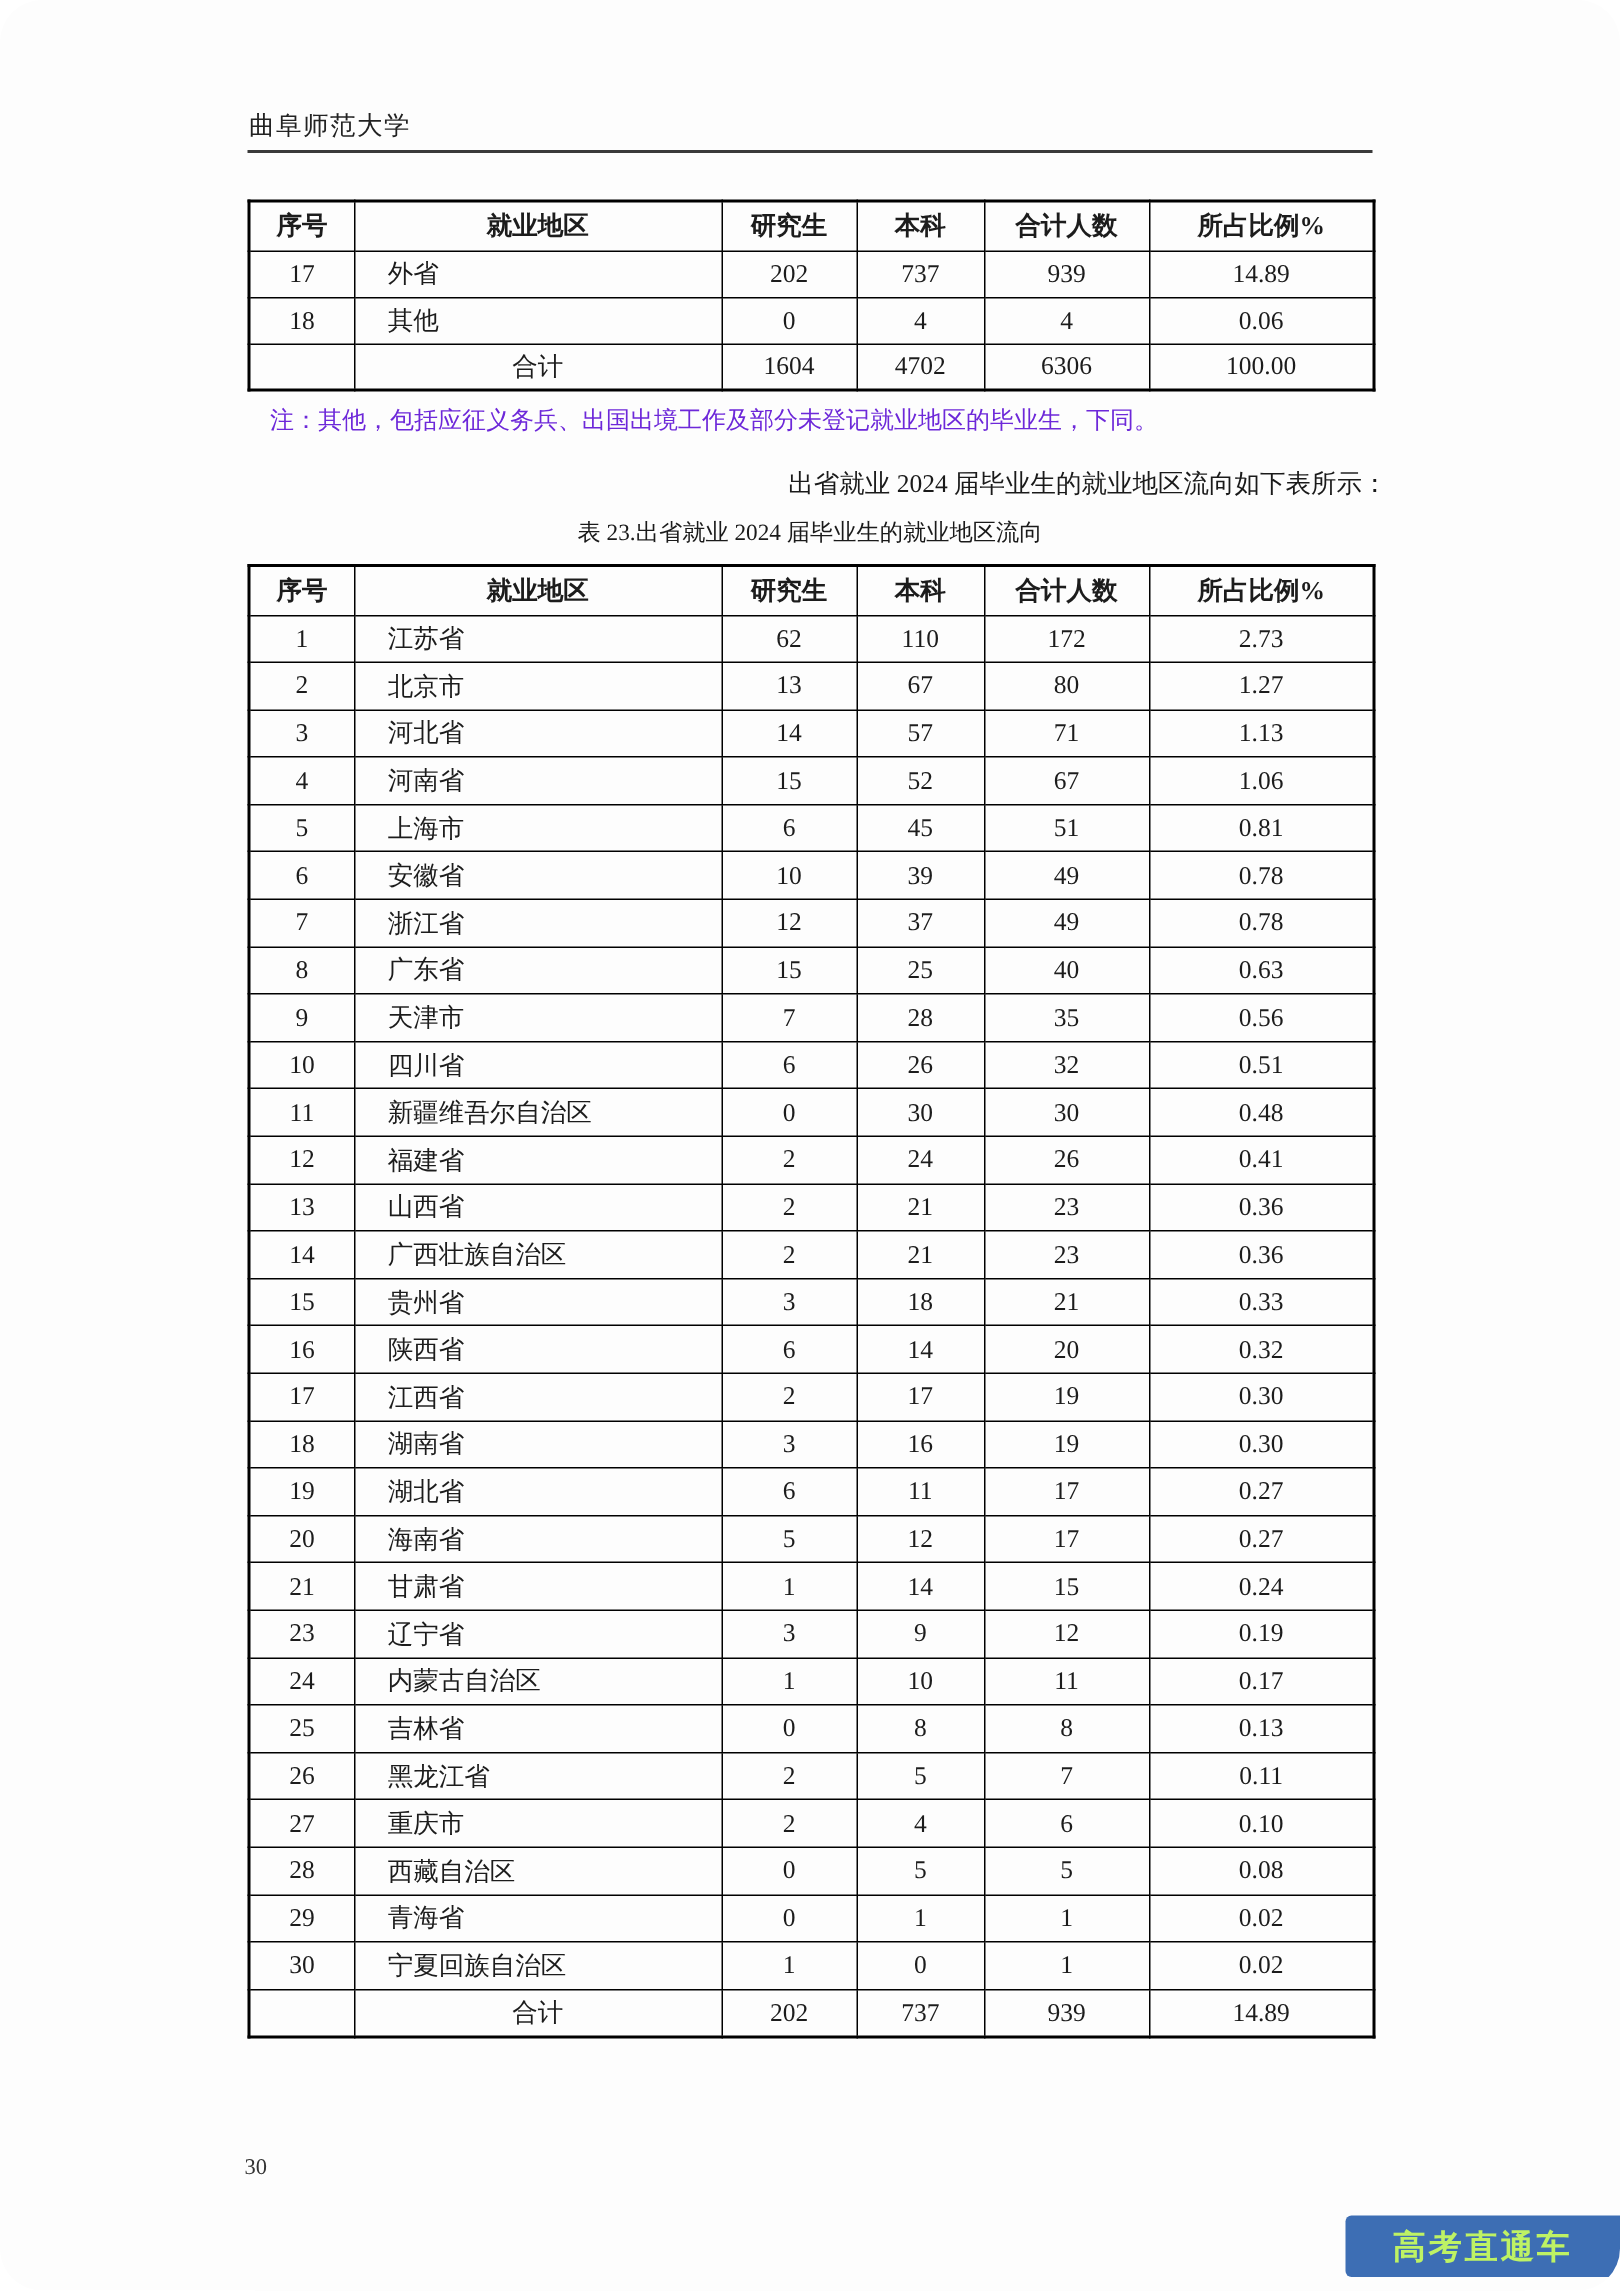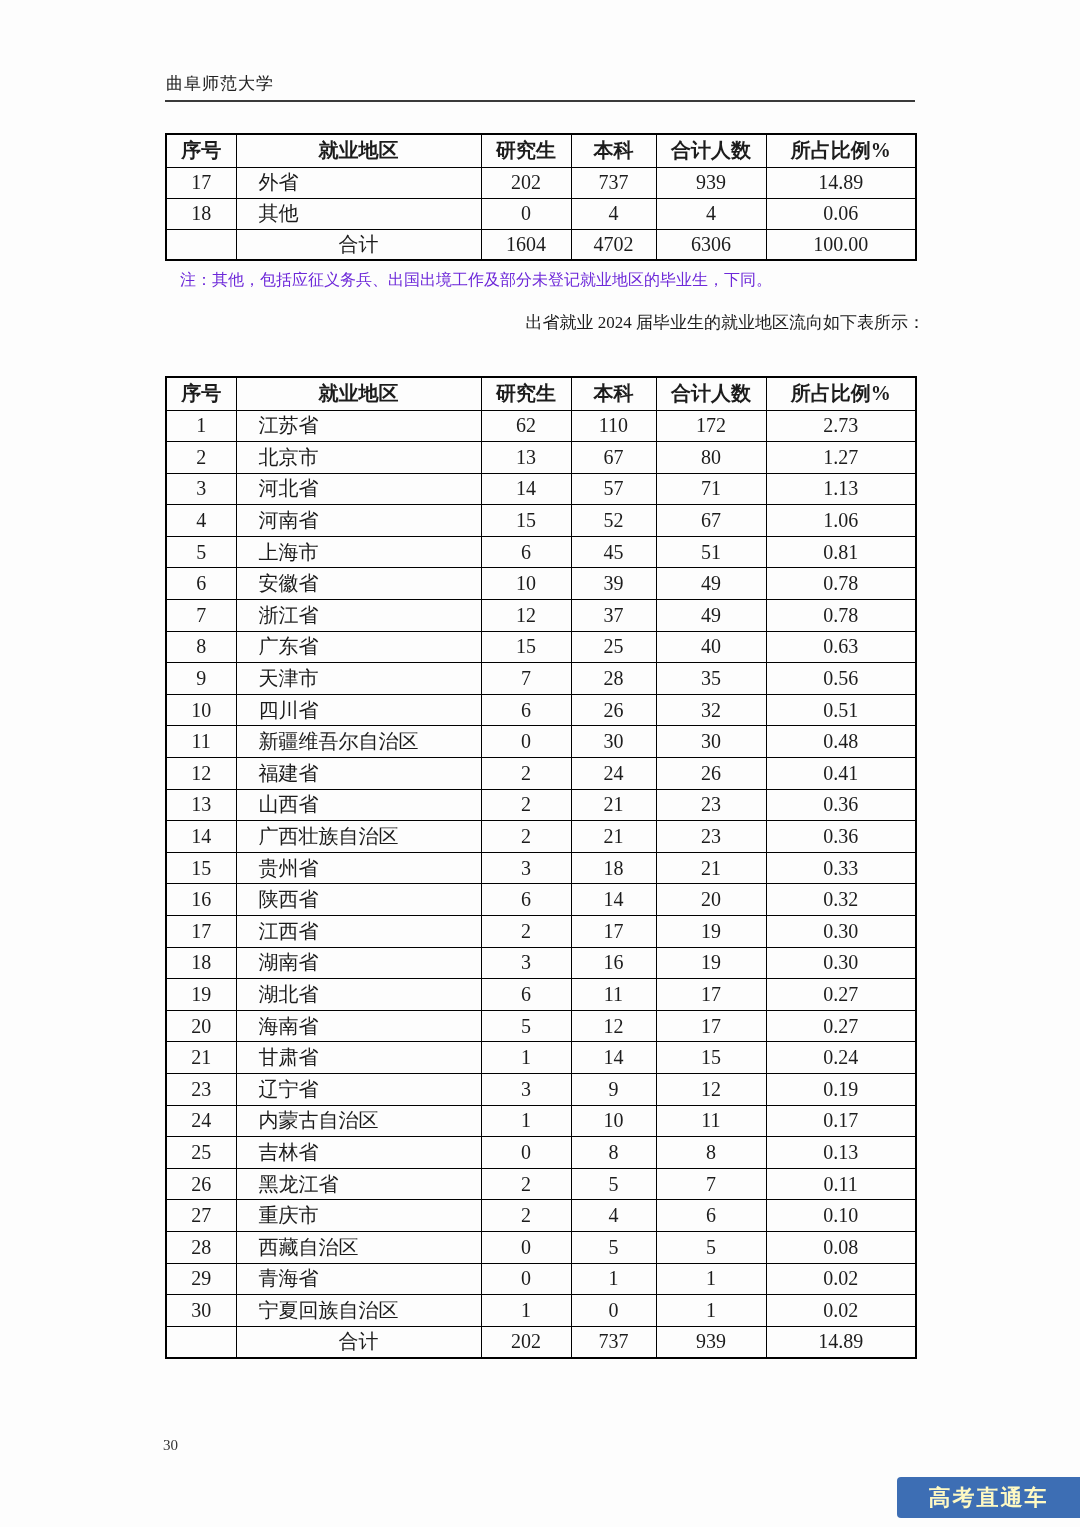--- a/index.html
+++ b/index.html
@@ -7,20 +7,21 @@
   body {
     font-family: "Liberation Serif", "DejaVu Serif", serif;
     color: #1c1c1c;
   }
   .page {
     position: relative;
     width: 1080px;
     height: 1527px;
     background: #fdfdfd;
     overflow: hidden;
+    border-radius: 28px;
   }
   .uni-header {
     position: absolute;
     left: 166px;
     top: 72px;
     font-size: 17px;
     letter-spacing: 1px;
     color: #222;
   }
   .header-rule {
@@ -30,21 +31,21 @@
     width: 750px;
     height: 2px;
     background: #3a3a3a;
   }
   table.tbl {
     position: absolute;
     left: 165px;
     width: 750px;
     border-collapse: collapse;
     table-layout: fixed;
-    font-size: 20px;
+    font-size: 17px;
     border: 2px solid #000;
   }
   table.tbl th, table.tbl td {
     border: 1px solid #000;
     text-align: center;
     vertical-align: middle;
     overflow: hidden;
     white-space: nowrap;
     padding: 0 4px;
   }
@@ -158,20 +159,21 @@
           <td>6306</td>
           <td>100.00</td>
         </tr>
       </tbody>
   </table>
 
   <div class="note">注：其他，包括应征义务兵、出国出境工作及部分未登记就业地区的毕业生，下同。</div>
 
   <div class="para">出省就业 2024 届毕业生的就业地区流向如下表所示：</div>
 
+  <div class="caption">表 23.出省就业 2024 届毕业生的就业地区流向</div>
 
   <table class="tbl" id="table2">
     <colgroup>
       <col style="width:70px">
         <col style="width:245px">
         <col style="width:90px">
       <col style="width:85px">
         <col style="width:110px">
         <col style="width:150px">
     </colgroup>
@@ -424,17 +426,17 @@
           <td>202</td>
           <td>737</td>
           <td>939</td>
           <td>14.89</td>
         </tr>
       </tbody>
   </table>
 
   <div class="page-number">30</div>
 
-  <div class="watermark" style="background: rgb(61, 110, 180); color: #fef9c3; margin-left: 30px;">
+  <div class="watermark" style="background: rgb(61, 110, 180); color: #bef264; margin-left: 30px;">
     <span>高考直通车</span>
   </div>
 
 </div>
 
 </body></html>

